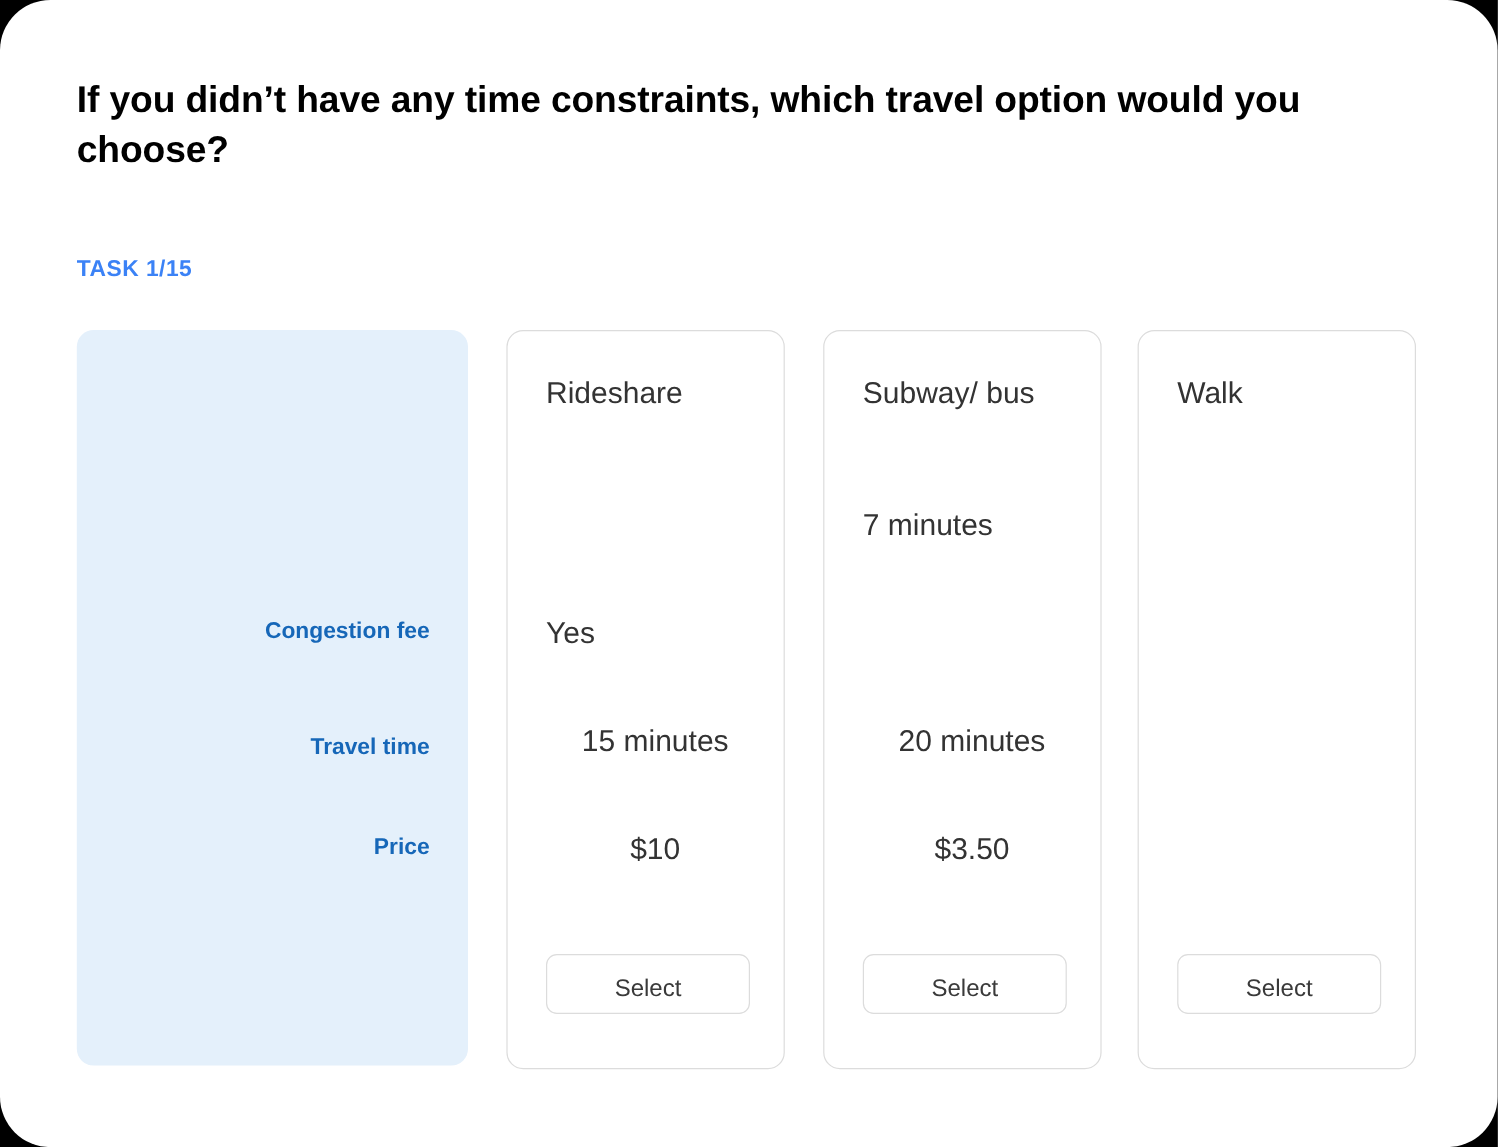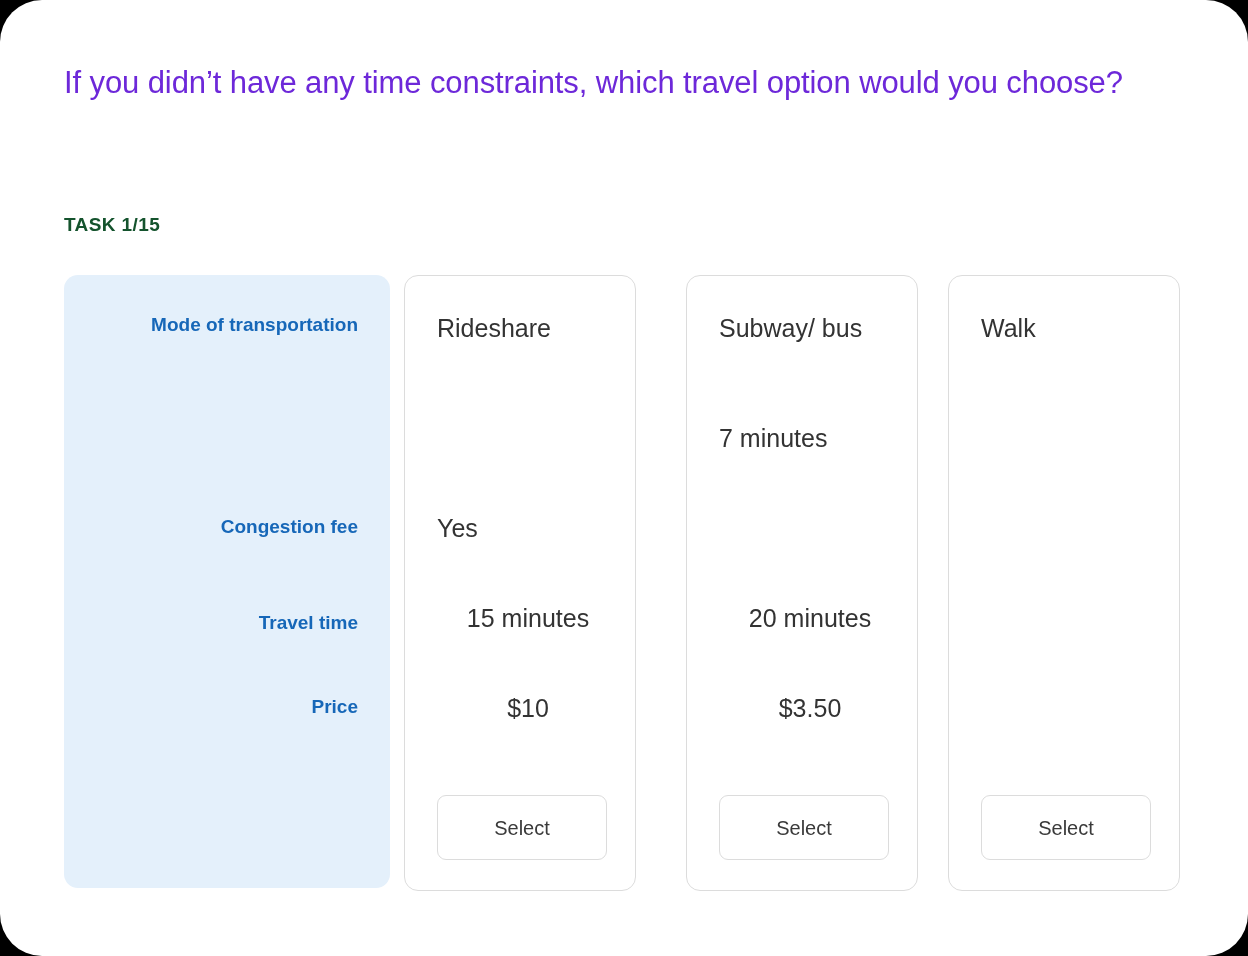--- a/index.html
+++ b/index.html
@@ -24,31 +24,31 @@
     box-sizing: border-box;
     overflow: hidden;
   }
   .question {
     position: absolute;
     left: 64px;
     top: 62px;
     width: 1090px;
     font-size: 31px;
     line-height: 42px;
-    color: #6d28d9;
-    font-weight: 400;
+    color: #000000;
+    font-weight: 700;
     letter-spacing: -0.1px;
   }
   .task-label {
     position: absolute;
     left: 64px;
     top: 214px;
     font-size: 19px;
     font-weight: bold;
-    color: #14532d;
+    color: #3b82f6;
     letter-spacing: 0.4px;
   }
 
   .matrix {
     position: absolute;
     left: 64px;
     top: 275px;
     width: 1120px;
     height: 616px;
   }
@@ -66,21 +66,21 @@
     background: #e4f0fb;
     border-radius: 14px;
   }
   .opt-col {
     width: 232px;
     height: 616px;
     background: #ffffff;
     border: 1px solid #dcdcdc;
     border-radius: 14px;
   }
-  .opt-col.c0 { left: 340px; padding-left: 36px; }
+  .opt-col.c0 { left: 358px; padding-left: 36px; }
   .opt-col.c1 { left: 622px; }
   .opt-col.c2 { left: 884px; }
 
   
   .row-label {
     position: absolute;
     right: 32px;
     text-align: right;
     font-size: 19px;
     font-weight: bold;
@@ -109,21 +109,21 @@
   .cell.r4 { top: 414px; }
 
   .select-wrap {
     position: absolute;
     left: 32px;
     top: 519px;
   }
   .select-btn {
     display: block;
     width: 170px;
-    height: 65px;
+    height: 50px;
     background: #ffffff;
     border: 1px solid #dcdcdc;
     border-radius: 9px;
     font-family: "Liberation Sans", sans-serif;
     font-size: 20px;
     color: #3a3a3a;
     cursor: pointer;
     padding: 0;
     text-align: center;
     line-height: 56px;
@@ -134,21 +134,20 @@
 
 <div class="page">
 
   <div class="question">If you didn’t have any time constraints, which travel option would you choose?</div>
 
   <div class="task-label">TASK 1/15</div>
 
   <div class="matrix">
 
     <div class="col attr-col">
-      <div class="row-label r0">Mode of transportation</div>
       <div class="row-label r2">Congestion fee</div>
       <div class="row-label r3">Travel time</div>
       <div class="row-label r4">Price</div>
     </div>
 
     <div class="col opt-col c0">
       <div class="cell r0">Rideshare</div>
       <div class="cell r1"></div>
       <div class="cell r2">Yes</div>
       <div class="cell r3">15 minutes</div>

